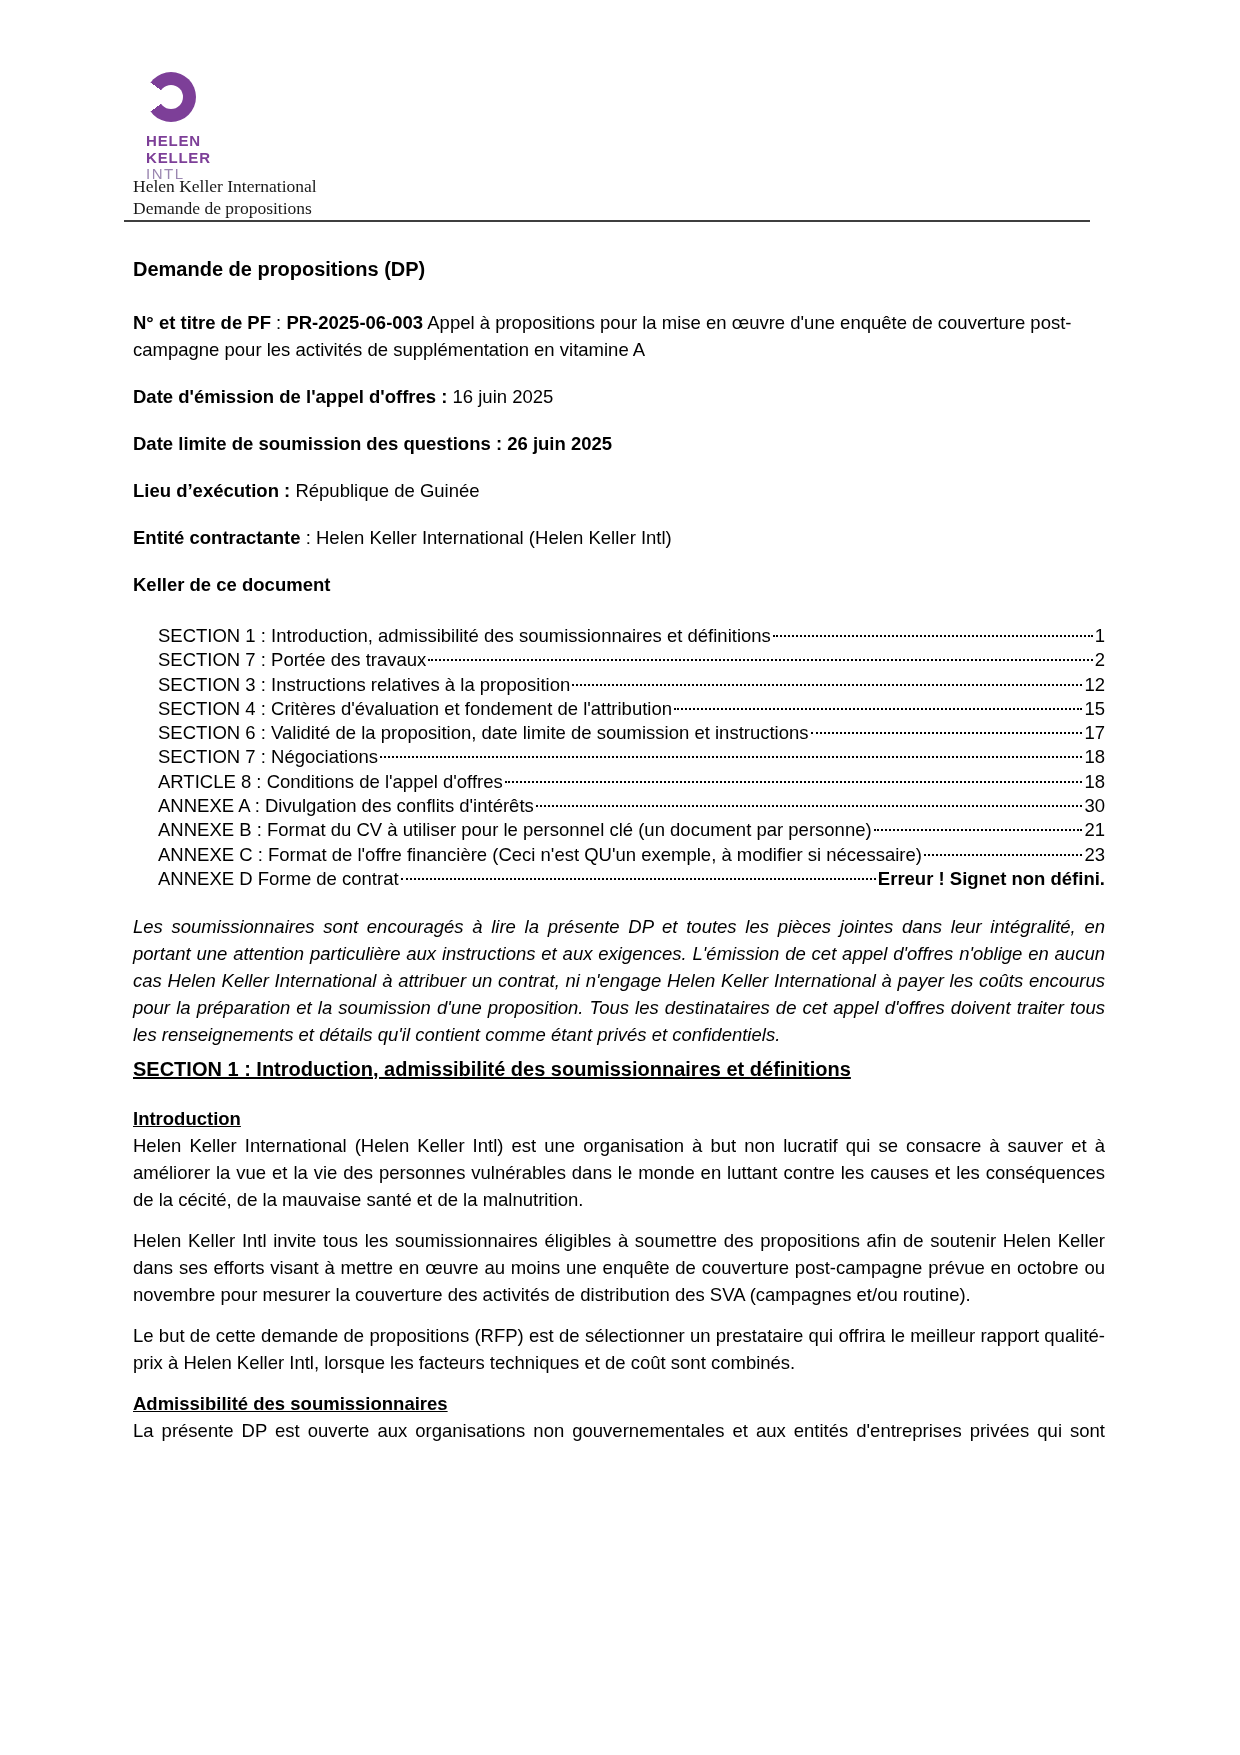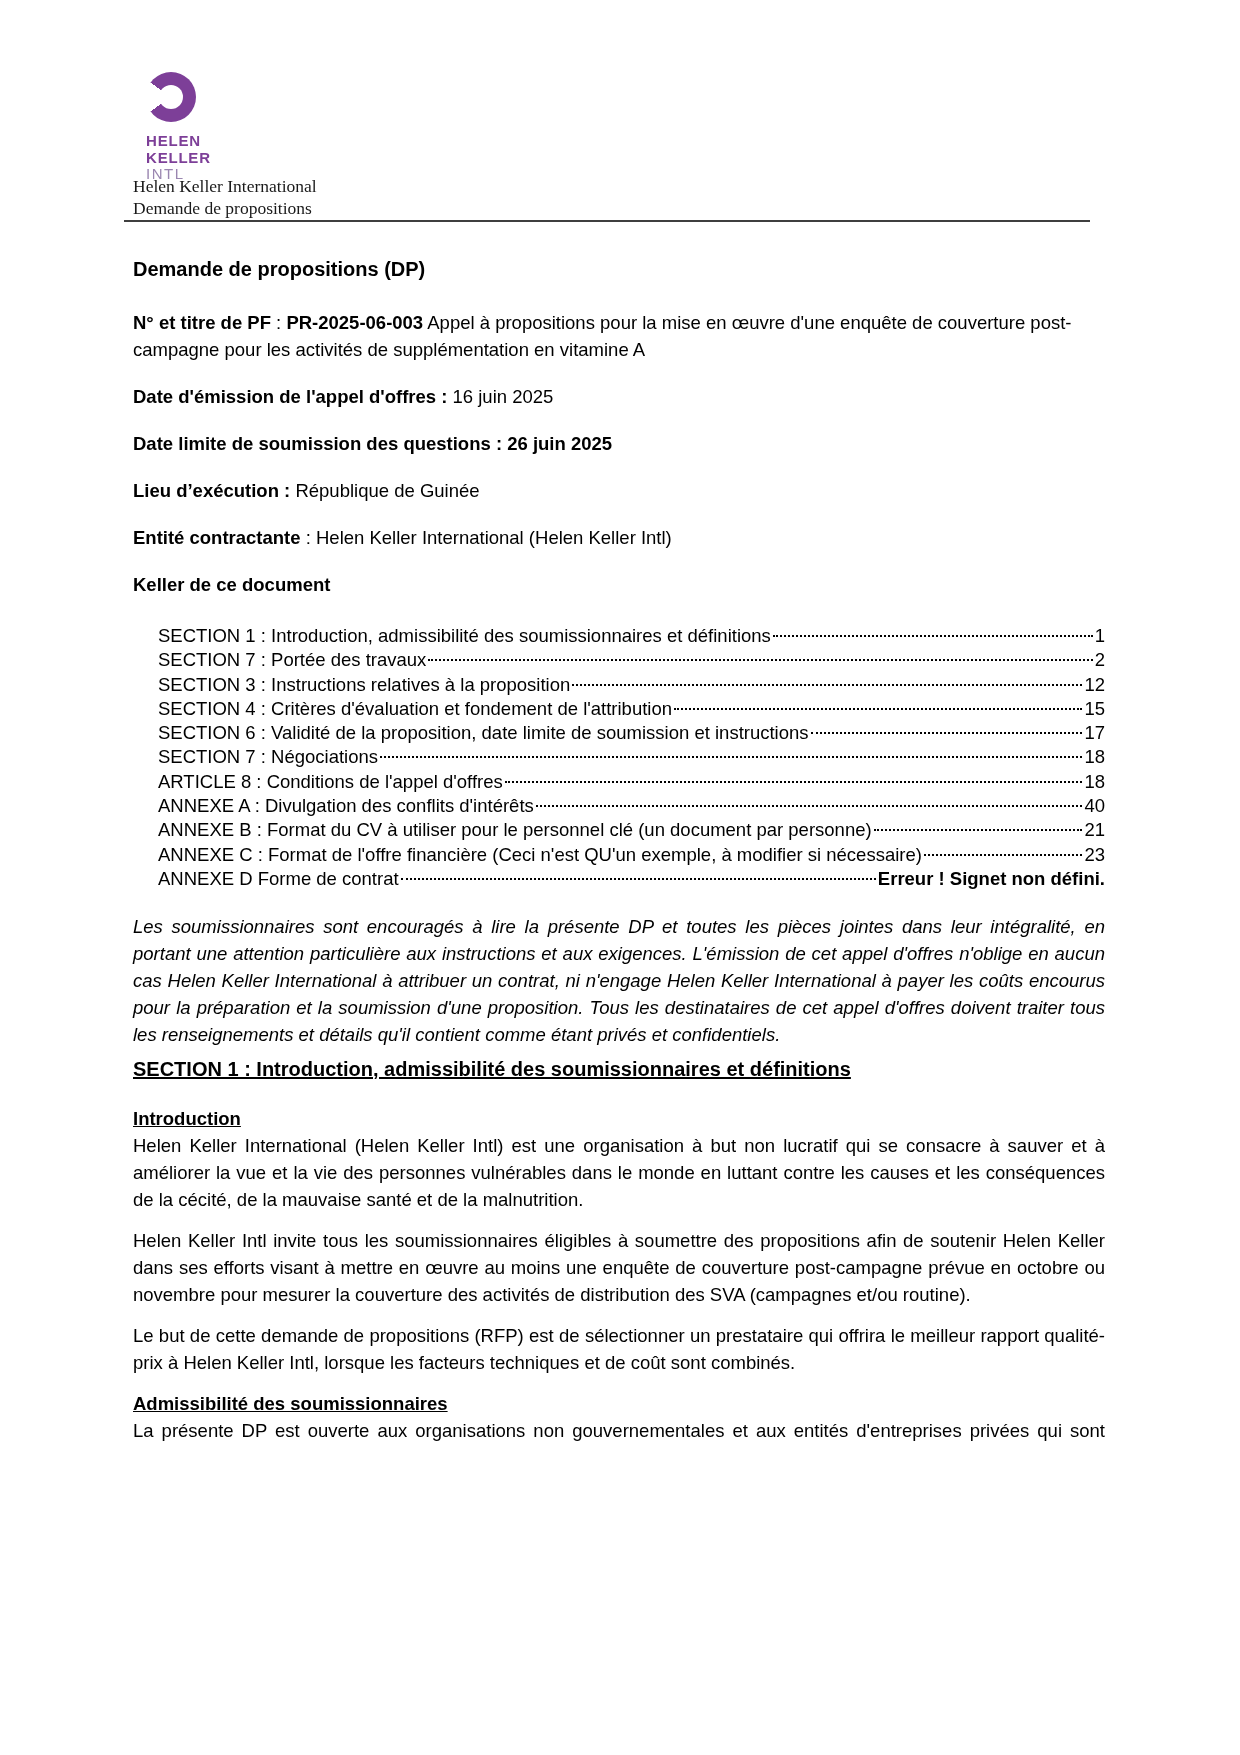--- a/index.html
+++ b/index.html
@@ -167,21 +167,21 @@
 
         <div class="toc-row">
           <span class="toc-label">ARTICLE 8 : Conditions de l'appel d'offres</span>
           <span class="toc-dots"></span>
           <span class="toc-page">18</span>
         </div>
 
         <div class="toc-row">
           <span class="toc-label">ANNEXE A : Divulgation des conflits d'intérêts</span>
           <span class="toc-dots"></span>
-          <span class="toc-page">40</span>
+          <span class="toc-page">30</span>
         </div>
 
         <div class="toc-row">
           <span class="toc-label">ANNEXE B : Format du CV à utiliser pour le personnel clé (un document par personne)</span>
           <span class="toc-dots"></span>
           <span class="toc-page">21</span>
         </div>
 
         <div class="toc-row">
           <span class="toc-label">ANNEXE C : Format de l'offre financière (Ceci n'est QU'un exemple, à modifier si nécessaire)</span>

